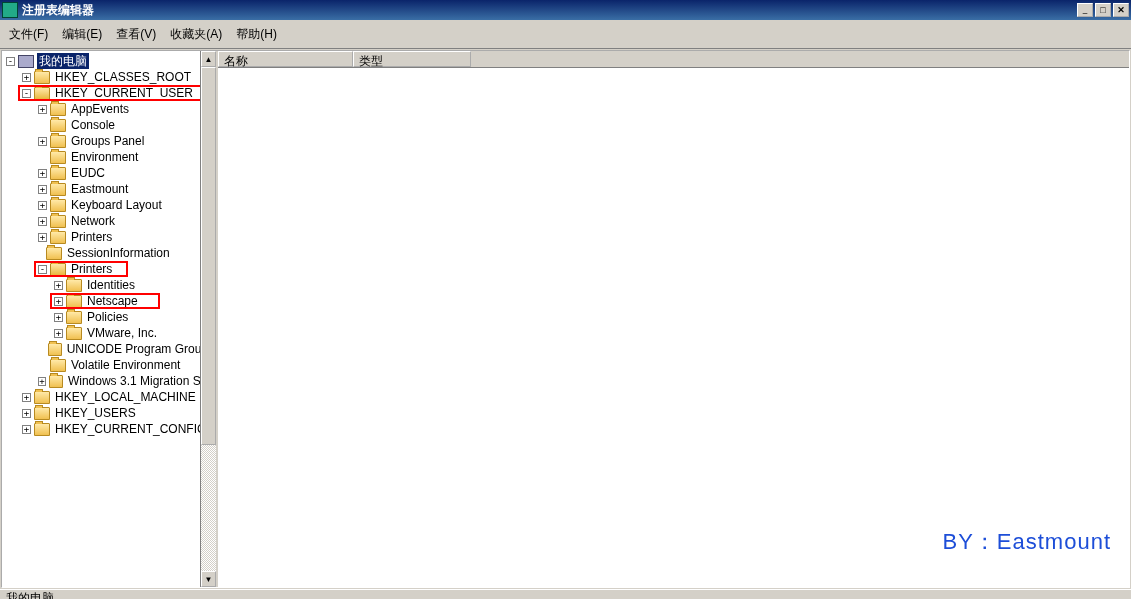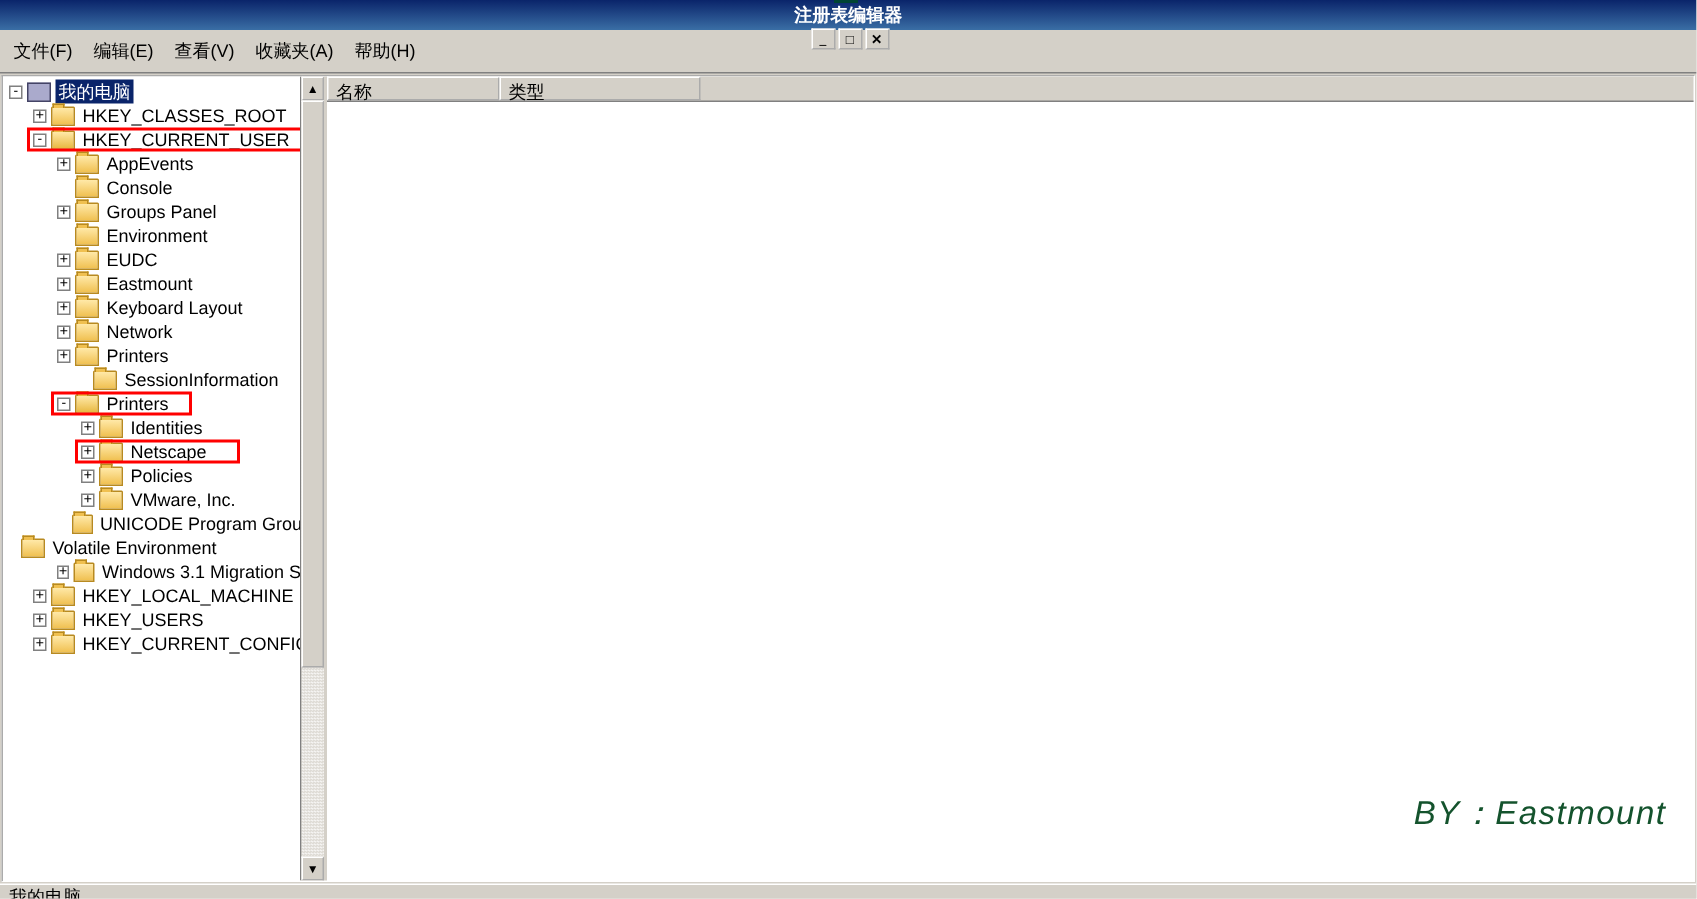--- a/index.html
+++ b/index.html
@@ -1,49 +1,49 @@
 <!DOCTYPE html>
 <html><head>
 <meta charset="utf-8">
 <style>
 * { margin:0; padding:0; box-sizing:border-box; font-family:"Microsoft YaHei",Tahoma,sans-serif; font-size:12px; }
 body { background:#d4d0c8; width:1131px; height:599px; position:relative; overflow:hidden; }
 
-.titlebar { height:20px; background:linear-gradient(to bottom,#0a246a,#3a6ea5); display:flex; align-items:center; color:#fff; padding:0 2px;flex-direction:column; }
+.titlebar { height:20px; background:linear-gradient(to bottom,#0a246a,#3a6ea5); display:flex; align-items:center; color:#fff; padding:0 2px; }
 .titlebar .ticon { width:16px; height:16px; margin-right:4px; background:#2a8; border:1px solid #043; }
 .titlebar .title { font-weight:bold; flex:1; }
 .winbtns { display:flex; }
 .winbtn { width:16px; height:14px; margin-left:2px; background:#d4d0c8; border:1px outset #fff; display:flex; align-items:center; justify-content:center; font-family:Tahoma; font-size:9px; font-weight:bold; color:#000; cursor:default; }
 
 .menubar { height:29px; background:#d4d0c8; display:flex; align-items:center; border-bottom:1px solid #808080; padding-left:2px; }
 .menuitem { padding:1px 7px; cursor:default; }
 
 .content { display:flex; height:538px; border:1px inset #fff; background:#fff; margin:1px; }
 .tree { width:216px; border-right:2px inset #d4d0c8; overflow:auto; background:#fff; padding-top:2px; position:relative; }
 .list { flex:1; background:#fff; position:relative; }
 .cols { display:flex; height:17px; background:#d4d0c8; border-bottom:1px solid #808080; }
 .col { border:1px outset #fff; padding:1px 5px; cursor:default; }
-.col.c1 { width:115px; } .col.c2 { width:134px; } .col.c3 { flex:1; }
+.col.c1 { width:135px; } .col.c2 { width:118px; } .col.c3 { flex:1; }
 
 .status { height:18px; background:#d4d0c8; border-top:1px solid #fff; padding:2px 6px; display:flex; align-items:center; }
 
 .node { white-space:nowrap; height:16px; line-height:16px; display:flex; align-items:center; }
 .exp { width:9px; height:9px; border:1px solid #808080; background:#fff; display:inline-flex; align-items:center; justify-content:center; font-size:9px; font-family:monospace; line-height:7px; margin-right:3px; cursor:default; }
 .exp.blank { border:none; background:none; }
 .icn { width:16px; height:13px; margin-right:3px; display:inline-block; }
 .folder-cl { background:linear-gradient(#ffe9a8,#f0c050); border:1px solid #b88a20; border-radius:1px 1px 0 0; position:relative; }
 .folder-cl:before { content:""; position:absolute; top:-3px; left:0; width:6px; height:2px; background:#f0c050; border:1px solid #b88a20; border-bottom:none; }
 .folder-op { background:linear-gradient(#ffe9a8,#e8b840); border:1px solid #b88a20; border-radius:1px; position:relative; }
 .folder-op:before { content:""; position:absolute; top:-3px; left:0; width:6px; height:2px; background:#e8b840; border:1px solid #b88a20; border-bottom:none; }
 .pc { background:#aac; border:1px solid #446; }
 .lbl { padding:0 2px; cursor:default; }
 .lbl.sel { background:#0a246a; color:#fff; }
 .hl { position:absolute; border:2px solid #ff0000; pointer-events:none; }
 
-.watermark { position:absolute; right:18px; bottom:30px; color:#14532d; font-size:22px; letter-spacing:1px;font-style:italic; }
+.watermark { position:absolute; right:18px; bottom:30px; color:#1d4ed8; font-size:22px; letter-spacing:1px; }
 
 .vscroll { position:absolute; right:0; top:0; bottom:0; width:16px; background:#d4d0c8; border-left:1px solid #808080; }
 .sbtn { height:16px; background:#d4d0c8; border:1px outset #fff; display:flex; align-items:center; justify-content:center; font-size:8px; color:#000; }
 .strack { position:absolute; top:16px; bottom:16px; left:0; right:0; background:repeating-conic-gradient(#fff 0 25%,#d4d0c8 0 50%) 0 0/2px 2px; }
 .sthumb { position:absolute; left:0; right:0; background:#d4d0c8; border:1px outset #fff; }
 </style>
 </head>
 <body>
 
 <div class="titlebar">
@@ -119,21 +119,21 @@
     <div class="node" style="padding-left:36px">
         <span class="exp">+</span>
         <span class="icn folder-cl"></span>
         <span class="lbl">Network</span>
       </div>
     <div class="node" style="padding-left:36px">
         <span class="exp">+</span>
         <span class="icn folder-cl"></span>
         <span class="lbl">Printers</span>
       </div>
-    <div class="node" style="padding-left:48px">
+    <div class="node" style="padding-left:32px">
         <span class="exp blank"></span>
         <span class="icn folder-cl"></span>
         <span class="lbl">SessionInformation</span>
       </div>
     <div class="node" style="padding-left:36px">
         <span class="exp">-</span>
         <span class="icn folder-op"></span>
         <span class="lbl">Printers</span>
       </div>
     <div class="node" style="padding-left:52px">
@@ -154,21 +154,21 @@
     <div class="node" style="padding-left:52px">
         <span class="exp">+</span>
         <span class="icn folder-cl"></span>
         <span class="lbl">VMware, Inc.</span>
       </div>
     <div class="node" style="padding-left:36px">
         <span class="exp blank"></span>
         <span class="icn folder-cl"></span>
         <span class="lbl">UNICODE Program Groups</span>
       </div>
-    <div class="node" style="">
+    <div class="node" style="padding-left:36px">
         <span class="exp blank"></span>
         <span class="icn folder-cl"></span>
         <span class="lbl">Volatile Environment</span>
       </div>
     <div class="node" style="padding-left:36px">
         <span class="exp">+</span>
         <span class="icn folder-cl"></span>
         <span class="lbl">Windows 3.1 Migration Stat</span>
       </div>
     <div class="node" style="padding-left:20px">

